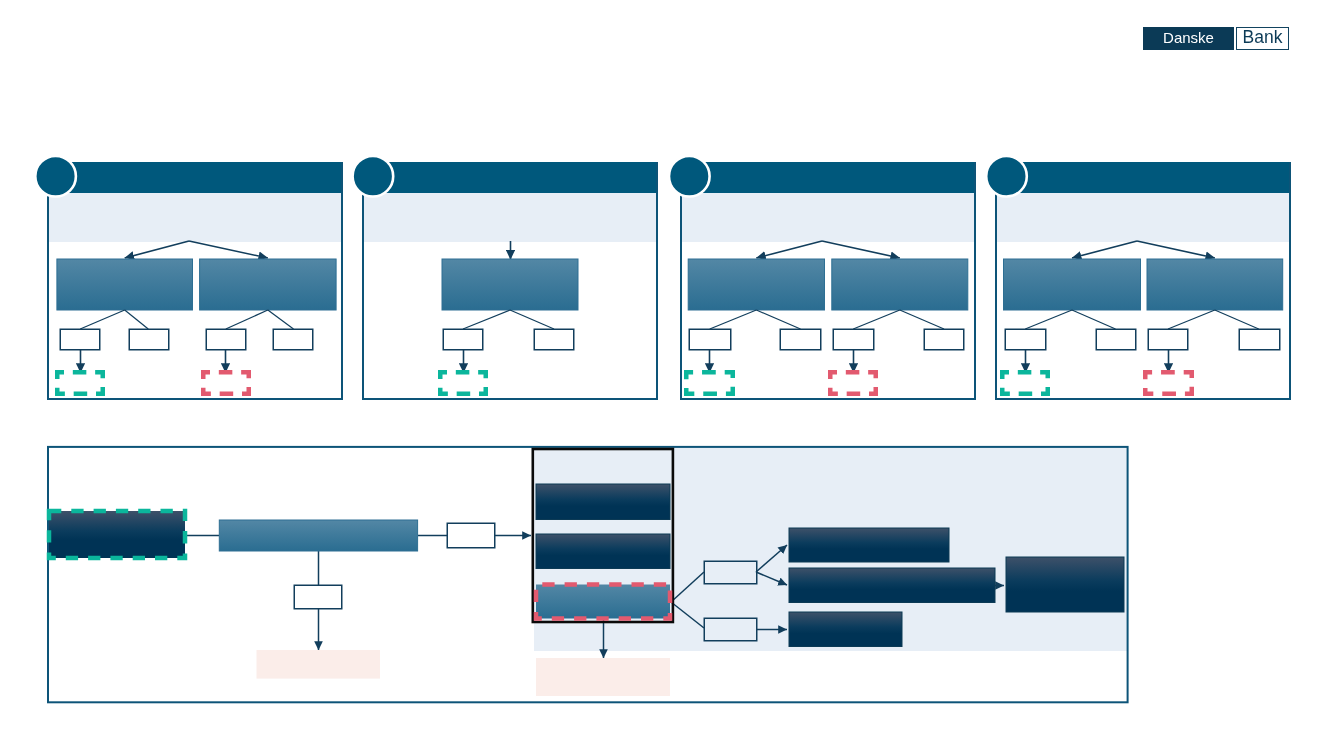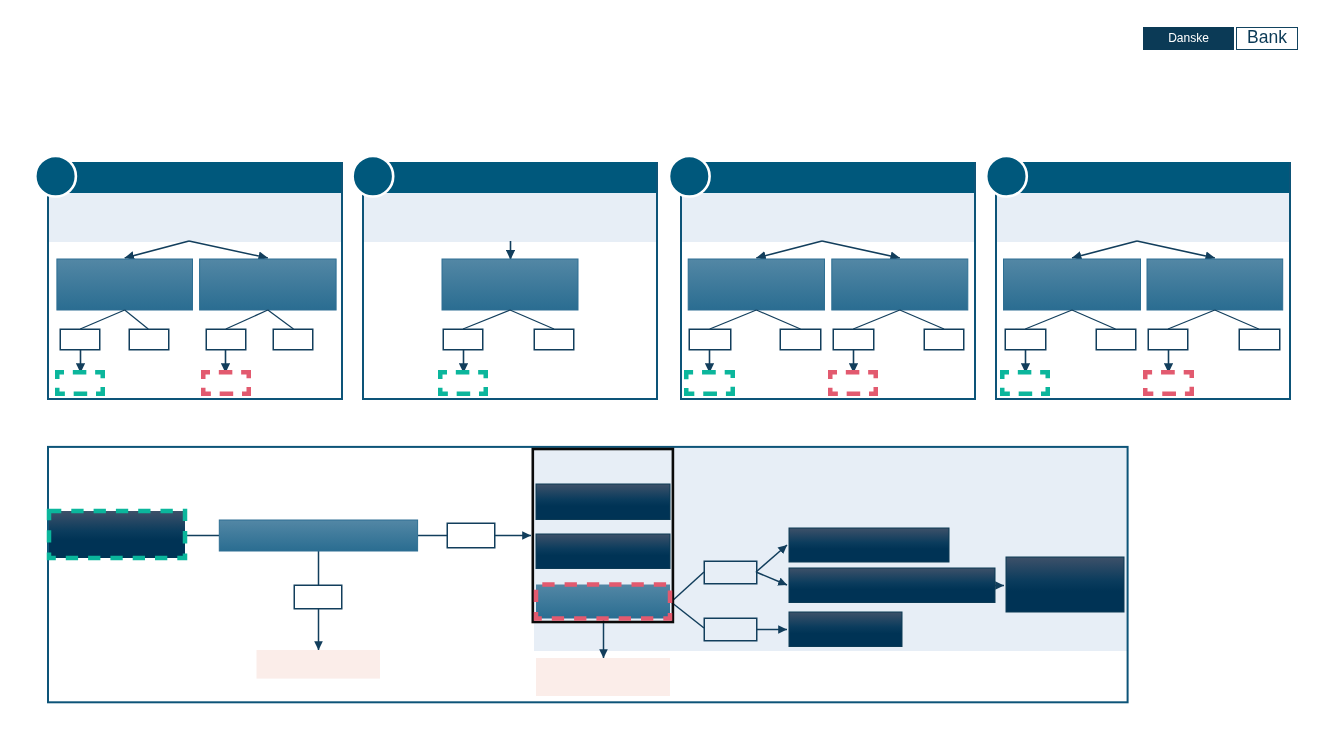--- a/index.html
+++ b/index.html
@@ -1,21 +1,21 @@
 <!DOCTYPE html>
 <html><head>
 <meta charset="utf-8">
 <style>
   html,body{margin:0;padding:0;background:#fff;}
   body{width:1333px;height:750px;overflow:hidden;font-family:"Liberation Sans",sans-serif;}
   #root{position:relative;width:1333px;height:750px;background:#fff;}
   #canvas{position:absolute;left:0;top:0;}
   .logo{position:absolute;left:1143px;top:27px;height:23px;display:flex;align-items:stretch;}
-  .logo-danske{display:flex;align-items:center;justify-content:center;font-size:12px;line-height:1;width:91px;box-sizing:border-box;padding-bottom:2px;}
-  .logo-bank{display:flex;align-items:center;justify-content:center;font-size:17.5px;line-height:1;width:62px;box-sizing:border-box;padding-bottom:2px;margin-left:2px;}
+  .logo-danske{display:flex;align-items:center;justify-content:center;font-size:15px;line-height:1;width:91px;box-sizing:border-box;padding-bottom:2px;}
+  .logo-bank{display:flex;align-items:center;justify-content:center;font-size:17.5px;line-height:1;width:53px;box-sizing:border-box;padding-bottom:2px;margin-left:2px;}
 </style>
 </head>
 <body>
 
 <div id="root">
   <svg id="canvas" width="1333" height="750" viewBox="0 0 1333 750">
     <defs>
       <linearGradient id="gBlue" x1="0" y1="0" x2="0" y2="1">
         <stop offset="0" stop-color="#5387A5"></stop>
           <stop offset="1" stop-color="#2A6D91"></stop>

